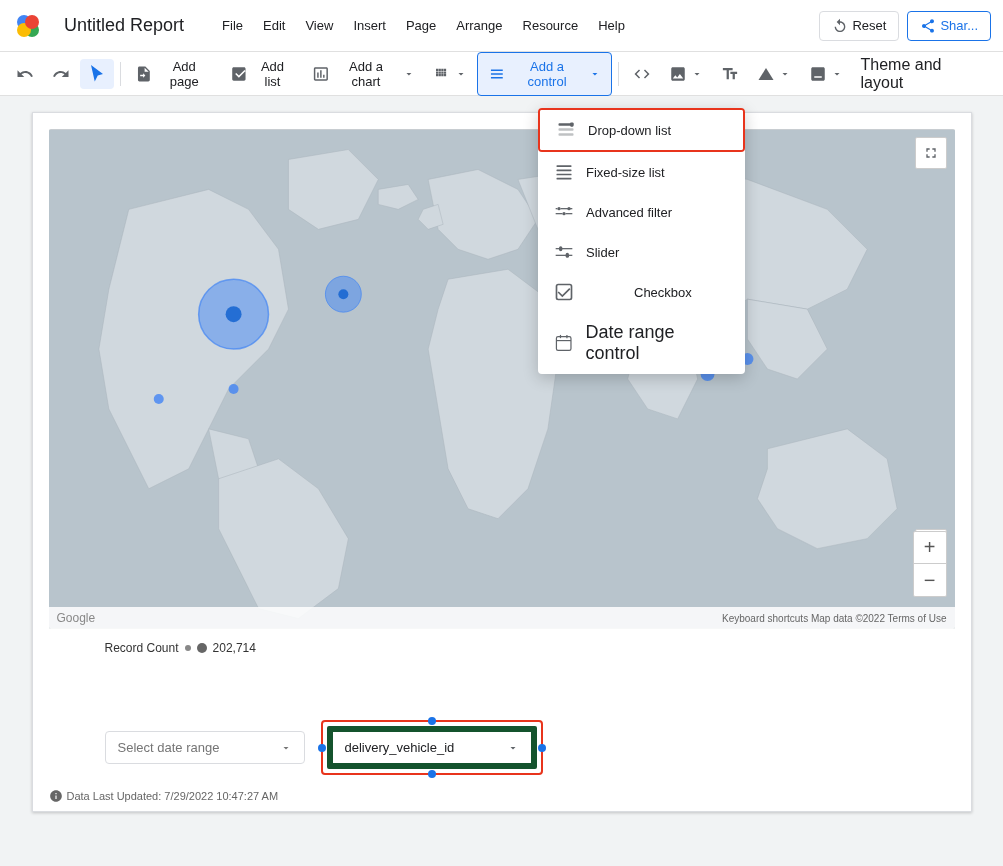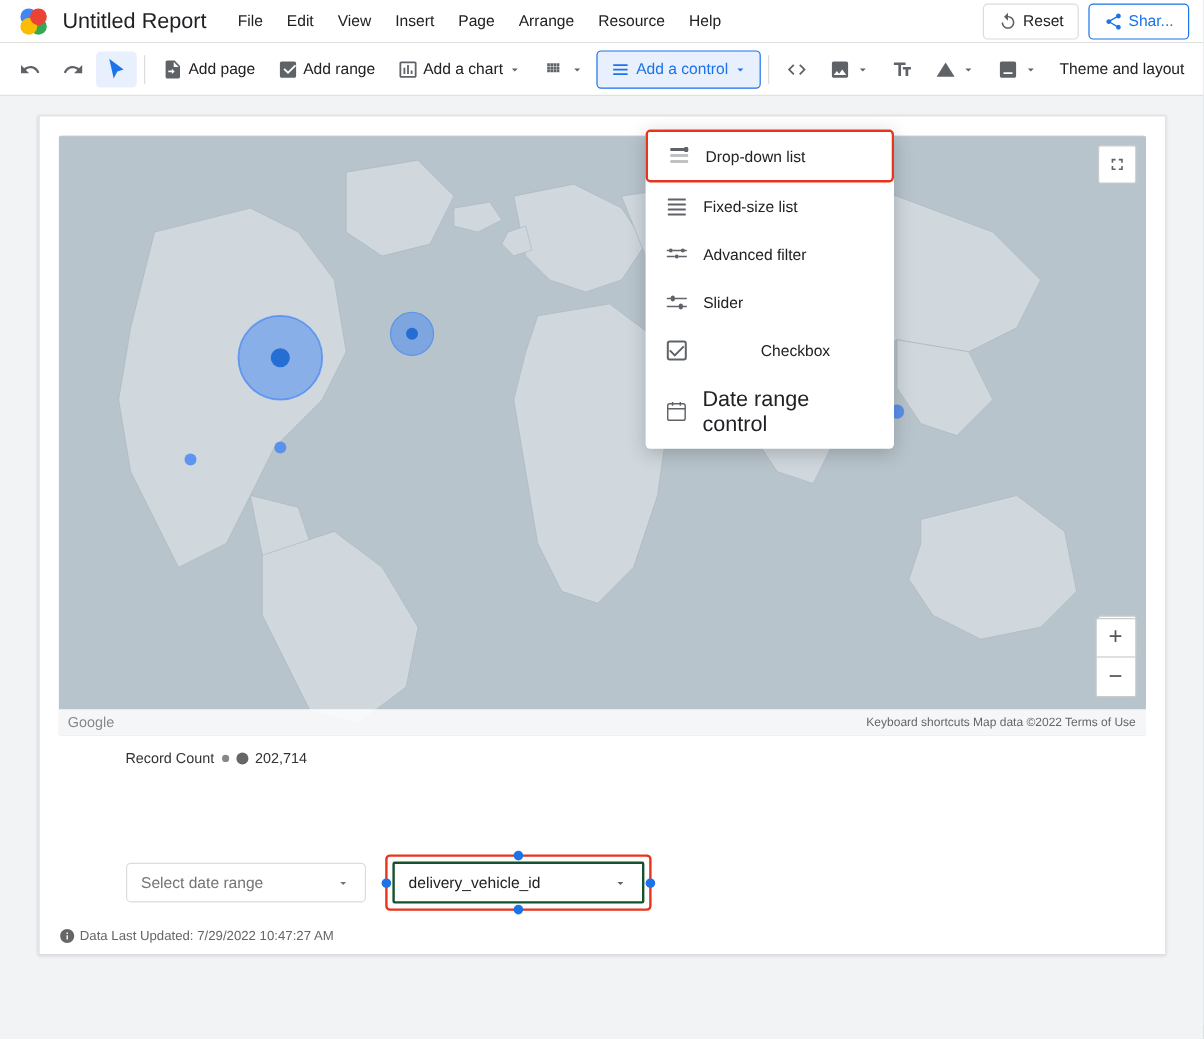--- a/index.html
+++ b/index.html
@@ -1,36 +1,36 @@
 <!DOCTYPE html>
 <html><head>
   <meta charset="utf-8">
   <style>
     * { margin: 0; padding: 0; box-sizing: border-box; }
     body { font-family: 'Google Sans', Arial, sans-serif; background: #f1f3f4; width: 1003px; height: 866px; overflow: hidden; font-size: 13px; }
 
     
-    .top-bar { display: flex; align-items: center; height: 36px; background: #fff; padding: 0 12px; border-bottom: 1px solid #e0e0e0; gap: 8px; }
+    .top-bar { display: flex; align-items: center; height: 52px; background: #fff; padding: 0 12px; border-bottom: 1px solid #e0e0e0; gap: 20px; }
     .app-logo { width: 32px; height: 32px; display: flex; align-items: center; justify-content: center; }
     .logo-svg { width: 28px; height: 28px; }
     .report-title { font-size: 18px; color: #202124; font-weight: 400; flex: 0 0 auto; margin-right: 8px; }
     .menu-bar { display: flex; align-items: center; }
     .menu-item { padding: 4px 10px; font-size: 13px; color: #202124; cursor: pointer; border-radius: 4px; }
     .spacer { flex: 1; }
     .top-right { display: flex; align-items: center; gap: 8px; }
     .reset-btn { display: flex; align-items: center; gap: 4px; padding: 6px 12px; border: 1px solid #dadce0; border-radius: 4px; background: #fff; cursor: pointer; font-size: 13px; color: #202124; }
     .share-btn { display: flex; align-items: center; gap: 4px; padding: 6px 12px; border: 1px solid #1a73e8; border-radius: 4px; background: #fff; cursor: pointer; font-size: 13px; color: #1a73e8; }
 
     
     .toolbar { display: flex; align-items: center; height: 44px; background: #fff; padding: 0 8px; border-bottom: 1px solid #e0e0e0; gap: 2px; }
     .tool-btn { display: flex; align-items: center; gap: 4px; padding: 6px 8px; border-radius: 4px; cursor: pointer; font-size: 13px; color: #202124; border: none; background: none; }
     .tool-btn.active { background: #e8f0fe; }
     .separator { width: 1px; height: 24px; background: #dadce0; margin: 0 4px; }
     .add-control-btn { display: flex; align-items: center; gap: 4px; padding: 6px 10px; border-radius: 4px; cursor: pointer; font-size: 13px; color: #202124; border: 1px solid #14b8a6; background: #fff; position: relative; }
-    .theme-layout { margin-left: auto; font-size: 13px; color: #202124; padding: 6px 8px; cursor: pointer; }
+    .theme-layout { margin-left: auto; font-size: 16px; color: #202124; padding: 6px 8px; cursor: pointer; }
 
     
     .main-area { background: #f1f3f4; padding: 16px; height: calc(866px - 48px - 44px); position: relative; }
     .report-canvas { background: #fff; width: 940px; height: 700px; margin: 0 auto; border: 1px solid #dadce0; box-shadow: 0 1px 3px rgba(0,0,0,0.2); position: relative; overflow: hidden; }
 
     
     .map-container { position: absolute; top: 16px; left: 16px; right: 16px; height: 500px; background: #d6d6d6; border-radius: 2px; overflow: hidden; }
 
     
     .map-svg { width: 100%; height: 100%; }
@@ -95,21 +95,21 @@
   <button class="tool-btn">
     <svg width="18" height="18" viewBox="0 0 24 24" fill="#5f6368">
         <path d="M14 2H6c-1.1 0-2 .9-2 2v16c0 1.1.9 2 2 2h12c1.1 0 2-.9 2-2V8l-6-6zm-1 7V3.5L18.5 9H13zm-2 8v-2H7v-2h4v-2l3 3-3 3z"></path>
       </svg>
     <span>Add page</span>
   </button>
   <button class="tool-btn">
     <svg width="18" height="18" viewBox="0 0 24 24" fill="#5f6368">
         <path d="M19 3H5c-1.1 0-2 .9-2 2v14c0 1.1.9 2 2 2h14c1.1 0 2-.9 2-2V5c0-1.1-.9-2-2-2zm-7 14l-5-5 1.41-1.41L12 14.17l7.59-7.59L21 8l-9 9z"></path>
       </svg>
-    <span>Add range</span>
+    <span>Add list</span>
   </button>
   <button class="tool-btn">
     <svg width="18" height="18" viewBox="0 0 24 24" fill="#5f6368">
         <path d="M9 17H7v-7h2v7zm4 0h-2V7h2v10zm4 0h-2v-4h2v4zm2.5 2.1h-15V5h15v14.1zm0-16.1h-15c-1.1 0-2 .9-2 2v14c0 1.1.9 2 2 2h15c1.1 0 2-.9 2-2V5c0-1.1-.9-2-2-2z"></path>
       </svg>
     <span>Add a chart</span>
     <svg width="12" height="12" viewBox="0 0 24 24" fill="#5f6368">
         <path d="M7 10l5 5 5-5z"></path>
       </svg>
   </button>
@@ -263,21 +263,21 @@
 
       <div style="border:2px solid #e8341c; border-radius:4px; padding:4px; position:relative;">
 
         <div style="position:absolute; top:-5px; left:50%; transform:translateX(-50%); width:8px; height:8px; background:#1a73e8; border-radius:50%;"></div>
 
         <div style="position:absolute; bottom:-5px; left:50%; transform:translateX(-50%); width:8px; height:8px; background:#1a73e8; border-radius:50%;"></div>
 
         <div style="position:absolute; top:50%; left:-5px; transform:translateY(-50%); width:8px; height:8px; background:#1a73e8; border-radius:50%;"></div>
 
         <div style="position:absolute; top:50%; right:-5px; transform:translateY(-50%); width:8px; height:8px; background:#1a73e8; border-radius:50%;"></div>
-        <div style="display:flex; align-items:center; border:2px solid #14532d; border-radius:2px; padding:8px 12px; background:#fff; width:210px; font-size:13px; color:#202124; cursor:pointer; justify-content:space-between;">
+        <div style="display:flex; align-items:center; border:6px solid #14532d; border-radius:2px; padding:8px 12px; background:#fff; width:210px; font-size:13px; color:#202124; cursor:pointer; justify-content:space-between;">
           <span>delivery_vehicle_id</span>
           <svg width="12" height="12" viewBox="0 0 24 24" fill="#5f6368">
               <path d="M7 10l5 5 5-5z"></path>
             </svg>
         </div>
       </div>
     </div>
 
     <div style="position:absolute; bottom:8px; left:16px; display:flex; align-items:center; gap:4px; font-size:11px; color:#666;">
       <svg width="14" height="14" viewBox="0 0 24 24" fill="#666">

